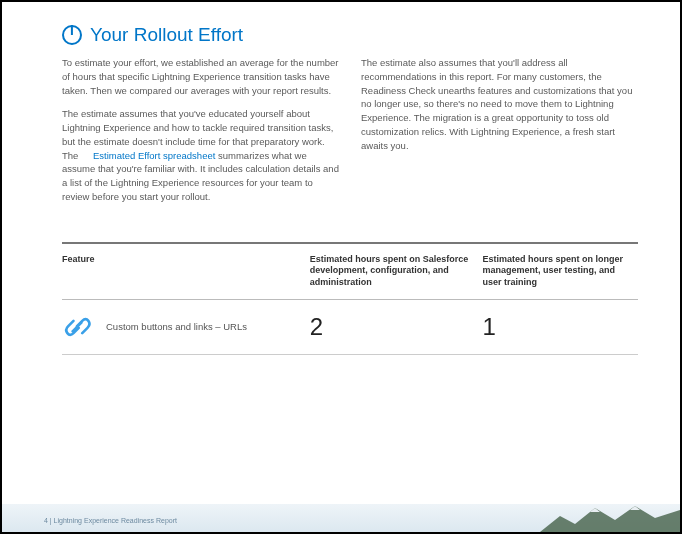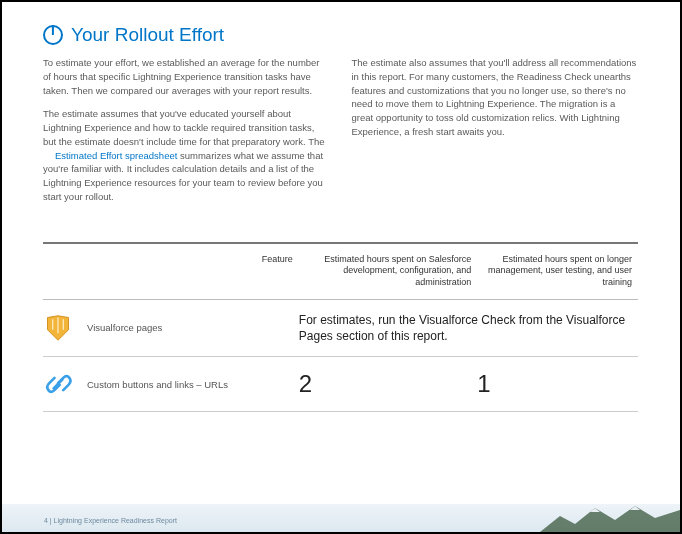--- a/index.html
+++ b/index.html
@@ -5,21 +5,21 @@
   * { box-sizing: border-box; margin: 0; padding: 0; }
   html, body { width: 682px; height: 534px; }
   body {
     font-family: "Helvetica Neue", Arial, sans-serif;
     background: #fff;
     border: 2px solid #000;
     position: relative;
     overflow: hidden;
   }
   .page {
-    padding: 22px 42px 0 41px;
+    padding: 22px 42px 0 60px;
     height: 100%;
     position: relative;
   }
   .title-row {
     display: flex;
     align-items: center;
     gap: 8px;
     margin-bottom: 10px;
   }
   .power-icon {
@@ -55,23 +55,23 @@
     color: #5a5a5a;
     margin-bottom: 10px;
   }
   .link { color: #0176c8; margin-left: 12px; }
 
   table.effort {
     width: 100%;
     border-collapse: collapse;
   }
   .effort thead th {
-    text-align: right;
+    text-align: left;
     font-size: 9px;
-    font-weight: 400;
+    font-weight: 700;
     color: #333;
     padding: 10px 6px 10px 0;
     border-top: 2.5px solid #777;
     border-bottom: 1px solid #bbb;
     vertical-align: top;
     line-height: 1.3;
   }
   .effort th.col-feature { width: 43%; }
   .effort th.col-dev { width: 30%; }
   .effort th.col-change { width: 27%; }
@@ -157,36 +157,20 @@
       <tr>
         <th class="col-feature">Feature</th>
         <th class="col-dev">Estimated hours spent on Salesforce development, configuration, and administration</th>
         <th class="col-change">Estimated hours spent on longer management, user testing, and user training</th>
       </tr>
     </thead>
     <tbody>
       <tr>
         <td>
           <div class="feat-cell">
-            <span class="feat-icon vf-icon">
-              <svg width="28" height="28" viewBox="0 0 32 32">
-                <path d="M4 4 L16 2 L28 4 L28 18 L16 30 L4 18 Z" fill="#f3b43a" stroke="#d08a12" stroke-width="1"></path>
-                <path d="M10 6 L10 18 M16 4 L16 22 M22 6 L22 18" stroke="#fff7e0" stroke-width="1.2" fill="none"></path>
-              </svg>
-            </span>
-            <span class="feat-label">Visualforce pages</span>
-          </div>
-        </td>
-        <td colspan="2">
-          <div class="note">For estimates, run the Visualforce Check from the Visualforce Pages section of this report.</div>
-        </td>
-      </tr>
-      <tr>
-        <td>
-          <div class="feat-cell">
             <span class="feat-icon link-icon">
               <svg width="28" height="28" viewBox="0 0 32 32">
                 <path d="M13 19 L7 25 Q3 29 0 25 Q-3 21 1 17 L7 11" fill="none" stroke="#3aa0e8" stroke-width="3" stroke-linecap="round" transform="translate(5,-2)"></path>
                 <path d="M19 13 L25 7 Q29 3 32 7 Q35 11 31 15 L25 21" fill="none" stroke="#3aa0e8" stroke-width="3" stroke-linecap="round" transform="translate(-3,2)"></path>
                 <line x1="11" y1="21" x2="21" y2="11" stroke="#3aa0e8" stroke-width="3" stroke-linecap="round"></line>
               </svg>
             </span>
             <span class="feat-label">Custom buttons and links – URLs</span>
           </div>
         </td>

